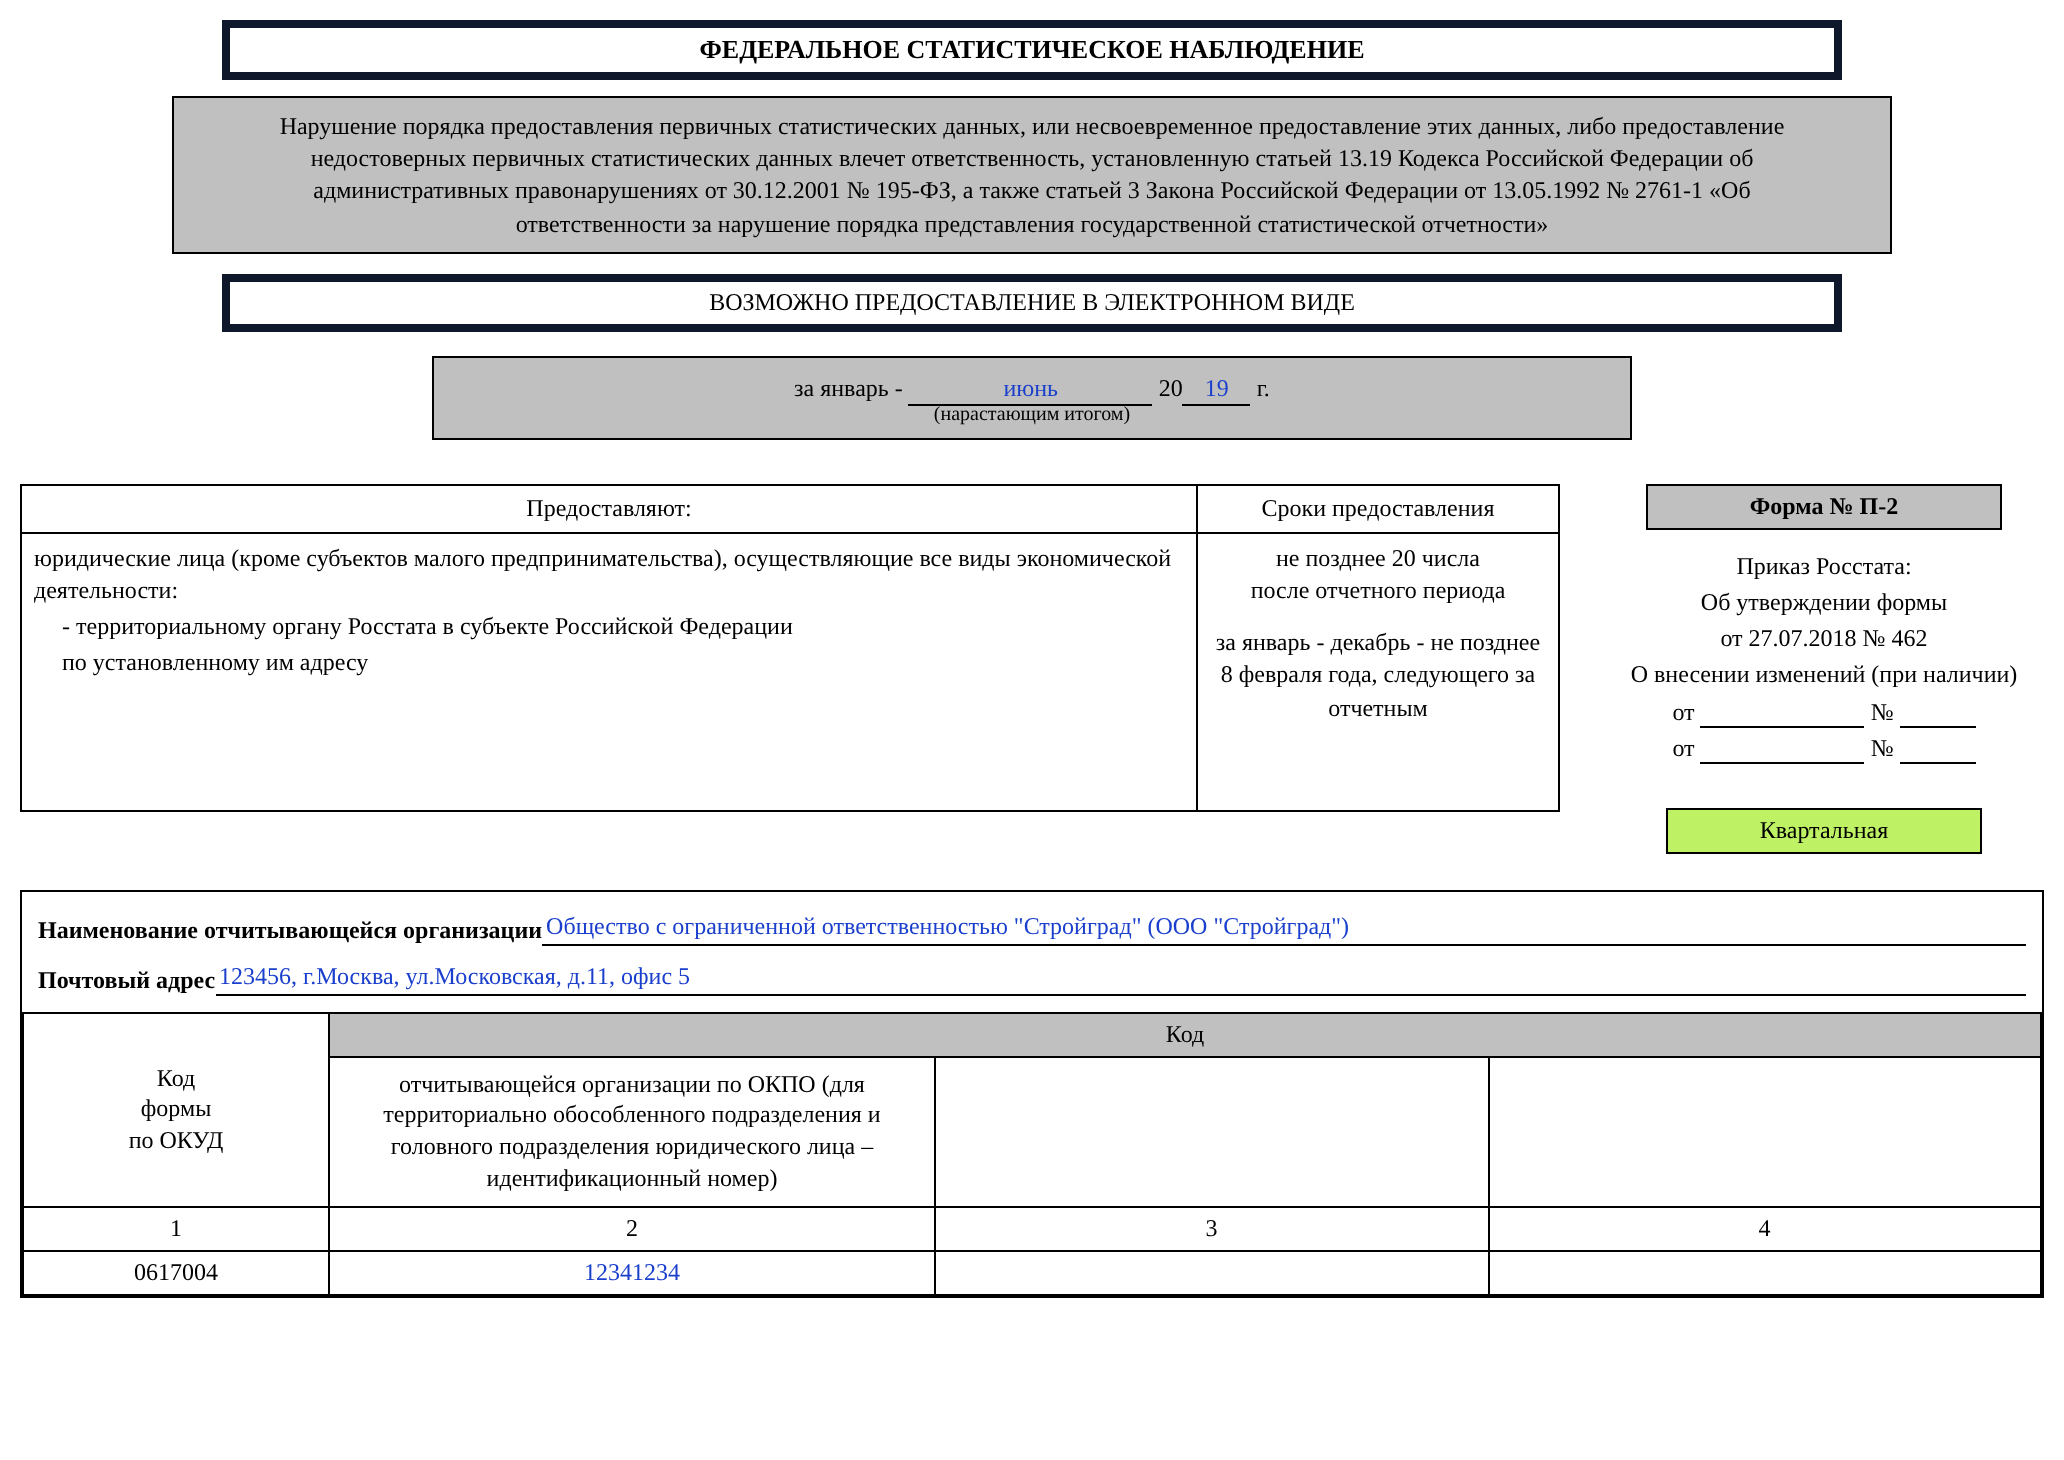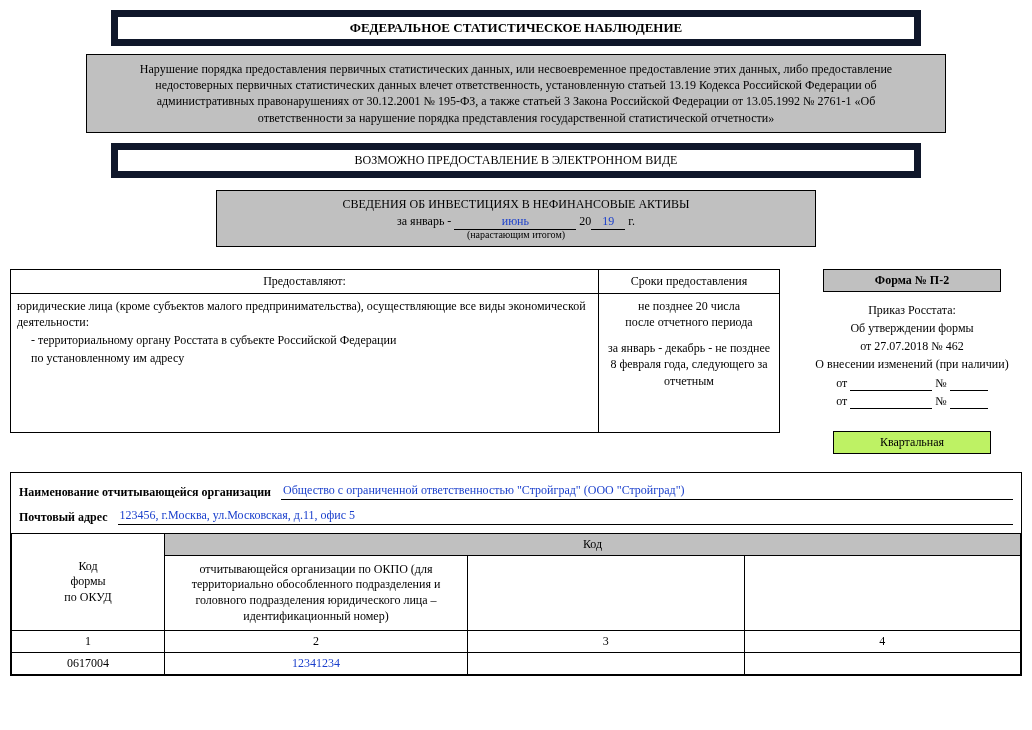--- a/index.html
+++ b/index.html
@@ -9,21 +9,21 @@
     background: #fff;
     margin: 0;
     padding: 10px;
   }
   .page {
     width: 1012px;
     margin: 0 auto;
     position: relative;
   }
   .bordered-box {
-    border: 7px solid #0f172a;
+    border: 4px solid #0f172a;
     padding: 3px 8px;
     text-align: center;
     box-sizing: border-box;
   }
   .title-box {
     width: 810px;
     margin: 0 auto 8px;
     font-weight: bold;
     font-size: 13px;
   }
@@ -149,21 +149,20 @@
   
   .org-block {
     border: 1px solid #000;
     padding: 6px 8px 0;
     box-sizing: border-box;
   }
   .org-row {
     margin: 4px 0 8px;
     display: flex;
     align-items: flex-end;
-    gap: 10px;
     font-size: 12px;
   }
   .org-label { font-weight: bold; white-space: nowrap; }
   .org-value {
     flex: 1;
     border-bottom: 1px solid #000;
     color: #1a3fcc;
     padding: 0 2px 1px;
   }
 
@@ -199,21 +198,20 @@
 <div class="page">
 
   <div class="bordered-box title-box">ФЕДЕРАЛЬНОЕ СТАТИСТИЧЕСКОЕ НАБЛЮДЕНИЕ</div>
 
 
   <div class="warning-box">Нарушение порядка предоставления первичных статистических данных, или несвоевременное предоставление этих данных, либо предоставление недостоверных первичных статистических данных влечет ответственность, установленную статьей 13.19 Кодекса Российской Федерации об административных правонарушениях от 30.12.2001 № 195-ФЗ, а также статьей 3 Закона Российской Федерации от 13.05.1992 № 2761-1 «Об ответственности за нарушение порядка представления государственной статистической отчетности»</div>
 
   <div class="bordered-box elec-box">ВОЗМОЖНО ПРЕДОСТАВЛЕНИЕ В ЭЛЕКТРОННОМ ВИДЕ</div>
 
   <div class="info-box">
-    <div class="info-title">СВЕДЕНИЯ ОБ ИНВЕСТИЦИЯХ В НЕФИНАНСОВЫЕ АКТИВЫ</div>
     <div class="period-line">
       <span>за январь -</span>
       <span class="underline">июнь</span>
       <span>20</span><span class="underline short">19</span>
       <span>г.</span>
     </div>
     <div class="small-caption">(нарастающим итогом)</div>
   </div>
 
   <div class="mid-row">

